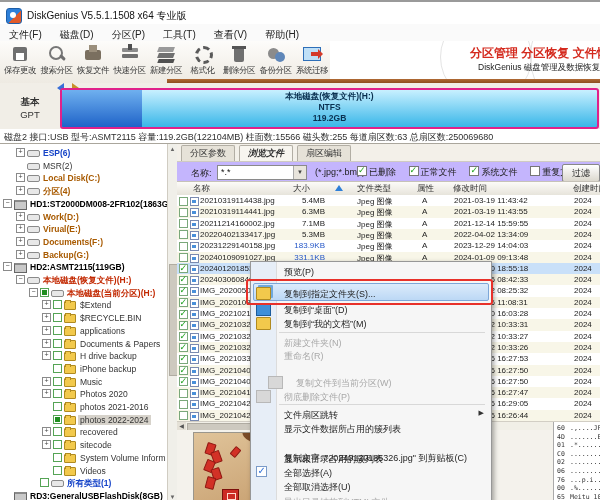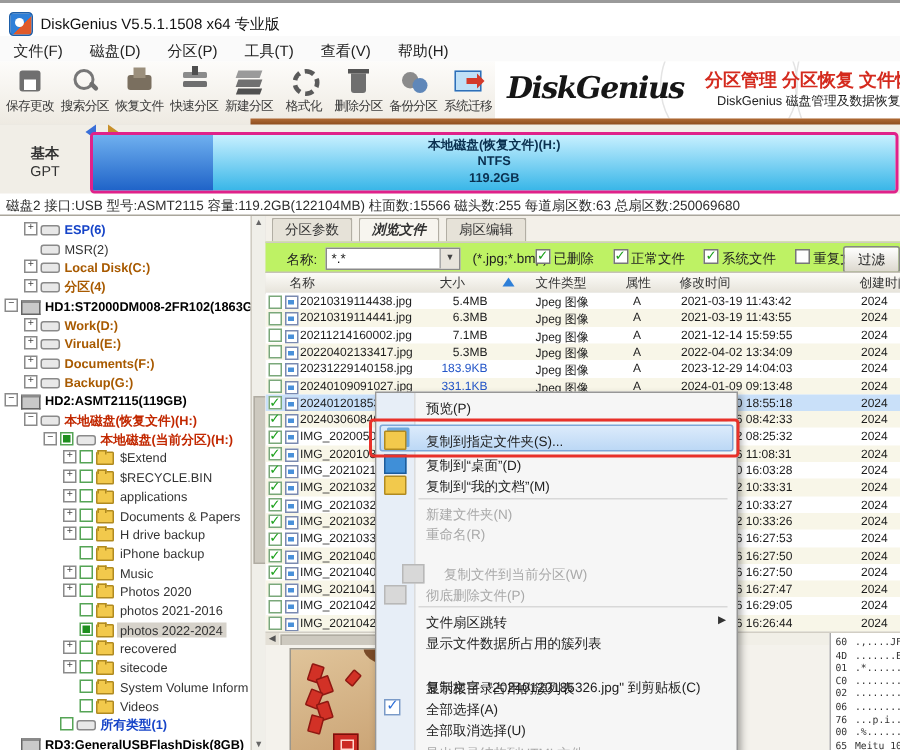--- a/index.html
+++ b/index.html
@@ -97,21 +97,21 @@
   .tsel{background:#d6d2ca;}
   #tree-scroll{position:absolute;left:167px;top:142px;width:9px;height:358px;background:#f0efe9;border-left:1px solid #d0ccc2;}
   .sarrow{position:absolute;left:1px;width:7px;height:8px;font-size:6px;color:#666;text-align:center;line-height:8px;}
   #tree-thumb{position:absolute;left:1px;top:120px;width:7px;height:110px;background:#cdc9bf;border:1px solid #b0aca2;}
 
   
   #rightpanel{position:absolute;left:177px;top:142px;width:423px;height:358px;background:#f3f0e9;}
   .tab{position:absolute;top:1px;height:15px;padding:0 8px;font-size:9px;line-height:15px;color:#333;
        background:#e6e2d8;border:1px solid #b2aea4;border-bottom:none;border-radius:2px 2px 0 0;}
   .tab.active{background:#f7f5ef;height:16px;font-weight:bold;}
-  #filterbar{position:absolute;left:0;top:17px;width:423px;height:20px;background:#bef264;border-top:1px solid #cfcbc1;}
+  #filterbar{position:absolute;left:0;top:17px;width:423px;height:20px;background:#c4b5fd;border-top:1px solid #cfcbc1;}
   #f-name-label{position:absolute;left:14px;top:5px;font-size:9px;color:#222;}
   #f-combo{position:absolute;left:40px;top:3px;width:88px;height:13px;background:#fff;border:1px solid #8a8a8a;}
   #f-combo-val{position:absolute;left:3px;top:1px;font-size:9px;color:#111;}
   #f-combo-arrow{position:absolute;right:0;top:0;width:12px;height:100%;background:#e8e4dc;border-left:1px solid #aaa;
                  font-size:6px;text-align:center;line-height:12px;color:#444;}
   #f-hint{position:absolute;left:138px;top:5px;font-size:9px;color:#222;}
   .fopt{position:absolute;top:4px;font-size:9px;color:#222;}
   .fcb{display:inline-block;width:8px;height:8px;border:1px solid #777;background:#fff;vertical-align:-1px;
        position:relative;margin-right:2px;}
   .fcb.on:after{content:"✓";position:absolute;left:0px;top:-2px;font-size:9px;color:#1da11d;font-weight:bold;}
@@ -260,21 +260,20 @@
           <span class="g g2"></span>
           <span class="g g3"></span>
         </span>
         <span class="tlabel">系统迁移</span>
       </div>
     </div>
 
   <div id="banner">
     <div class="arc" style="left:110px;top:-30px;width:90px;height:90px;"></div>
     <div class="arc" style="left:200px;top:-50px;width:130px;height:130px;"></div>
-    <div id="banner-logo">DiskGenius</div>
     <div id="banner-tag">分区管理 分区恢复 文件恢复</div>
     <div id="banner-sub">DiskGenius 磁盘管理及数据恢复软件</div>
   </div>
   <div id="brownstrip"></div>
 
   <div id="partpanel">
     <div id="nav-back"></div>
     <div id="nav-fwd"></div>
     <div id="scheme1">基本</div>
     <div id="scheme2">GPT</div>

